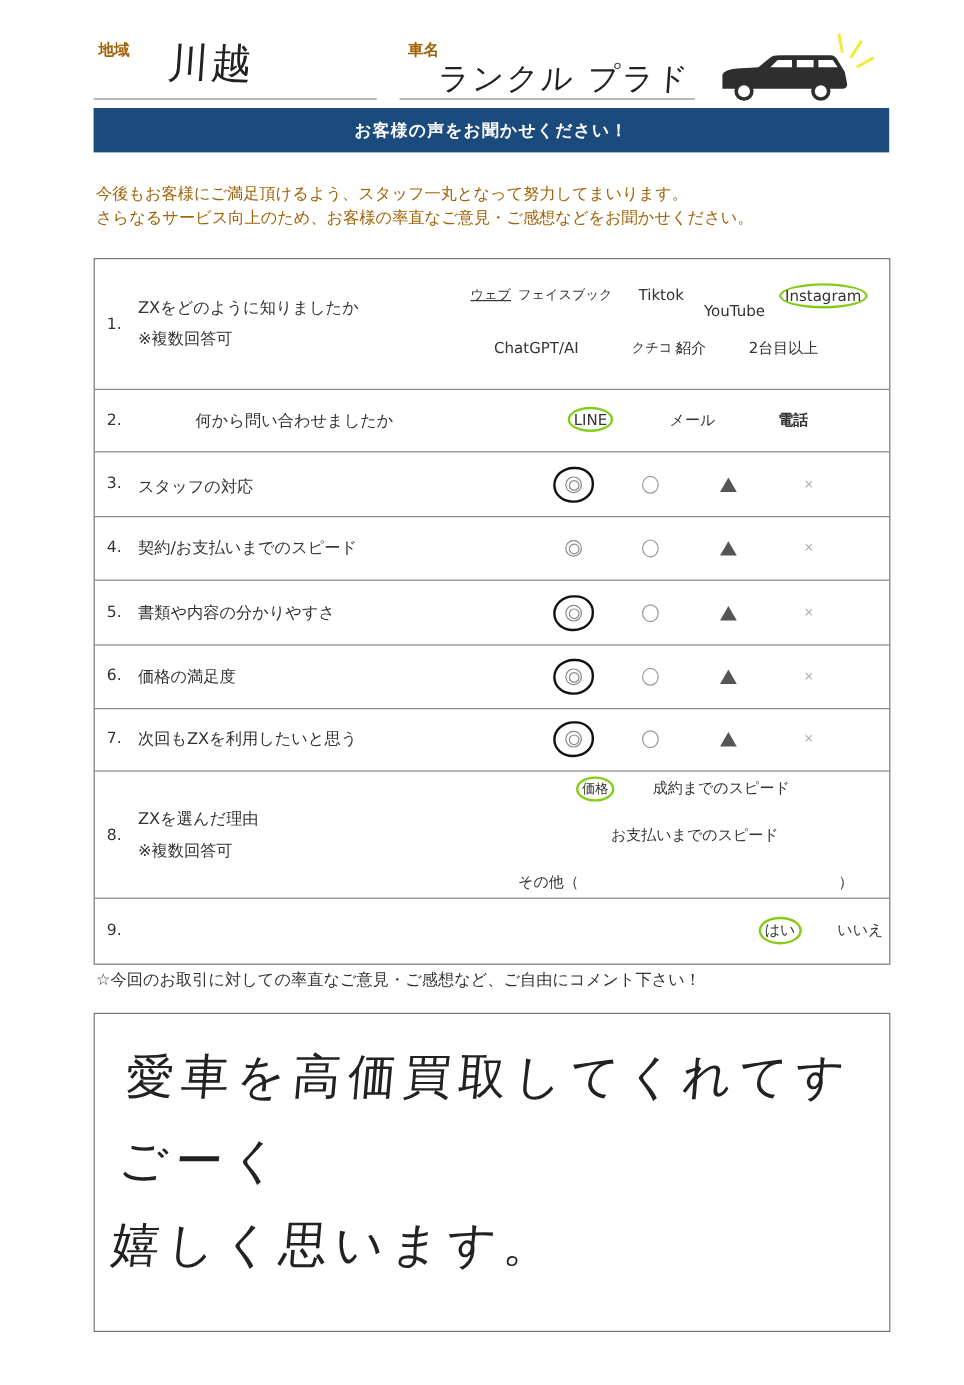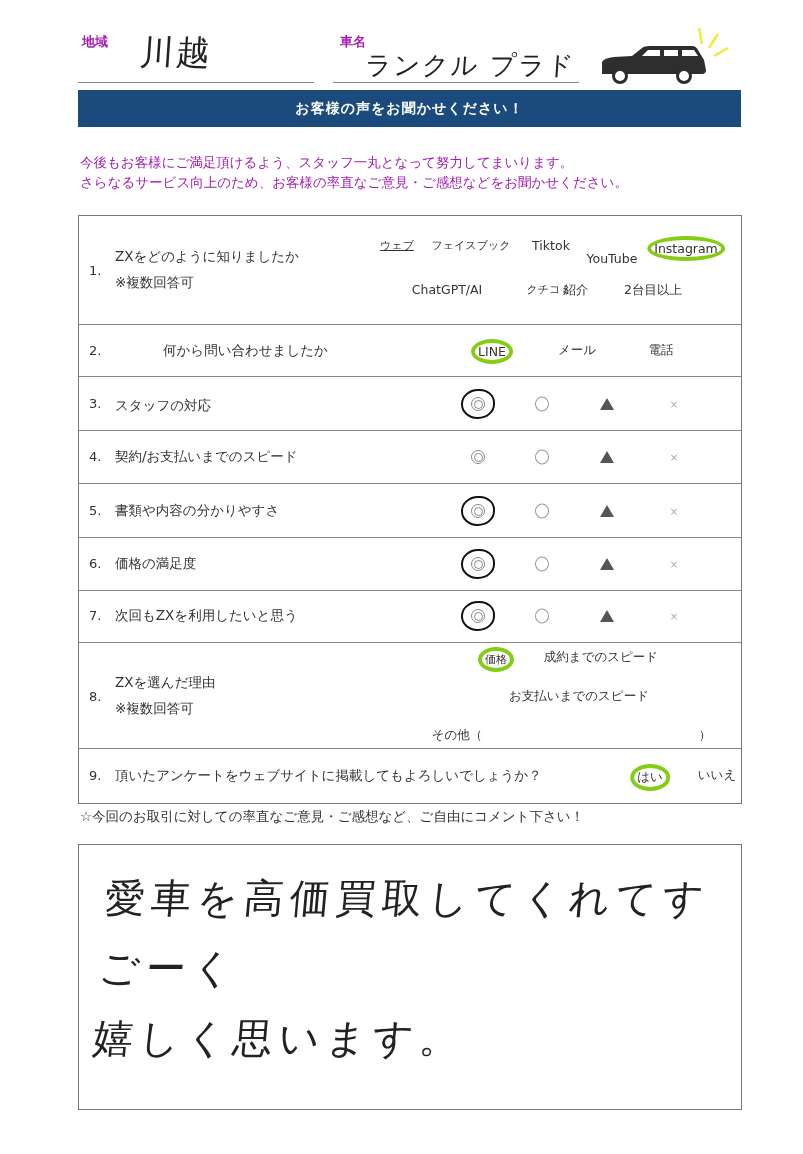--- a/index.html
+++ b/index.html
@@ -2,40 +2,40 @@
 <html><head>
 <meta charset="utf-8">
 <style>
   * { box-sizing: border-box; margin: 0; padding: 0; }
   html, body { width: 803px; height: 1154px; background: #ffffff; overflow: hidden; }
   body { position: relative; font-family: "DejaVu Sans", "Liberation Sans", sans-serif; color: #2a2a2a; }
 
   .abs { position: absolute; }
 
   
-  .field-label { font-size: 13px; color: #a21caf; font-weight: bold; }
+  .field-label { font-size: 13px; color: #a16207; font-weight: bold; }
   .field-line { height: 1px; background: #888; }
   .handwritten { font-family: "DejaVu Sans", sans-serif; font-weight: 300; color: #222; letter-spacing: 2px; transform: skewX(-4deg); }
 
   
   .banner { left: 78px; top: 90px; width: 663px; height: 37px; background: #1b4a7c; color: #fff;
             font-size: 14px; font-weight: bold; display: flex; align-items: center; justify-content: center; letter-spacing: 1px; }
 
-  .intro { left: 80px; width: 660px; font-size: 13.5px; color: #a21caf; line-height: 20px; }
+  .intro { left: 80px; width: 660px; font-size: 13.5px; color: #a16207; line-height: 20px; }
 
   
   .survey { left: 78px; top: 215px; width: 664px; border: 1.5px solid #777; }
   .row { position: relative; border-bottom: 1.5px solid #888; }
   .row:last-child { border-bottom: none; }
   .qnum { position: absolute; left: 10px; font-size: 13px; color: #333; }
   .qtext { position: absolute; left: 36px; font-size: 13.5px; color: #333; }
   .qsub { position: absolute; left: 36px; font-size: 13.5px; color: #333; }
   .opt { position: absolute; font-size: 12.5px; color: #333; white-space: nowrap; transform: translateX(-50%); }
   .opt.small { font-size: 11px; }
-  .circled { border: 4px solid #84cc16; border-radius: 50%; padding: 1px 3px; }
+  .circled { border: 2px solid #84cc16; border-radius: 50%; padding: 1px 3px; }
 
   .rating { position: absolute; transform: translate(-50%, -50%); }
   .dbl-circle { width: 14px; height: 14px; border: 1px solid #888; border-radius: 50%; display: flex; align-items: center; justify-content: center; }
   .dbl-circle::after { content: ""; width: 7px; height: 7px; border: 1px solid #888; border-radius: 50%; }
   .sgl-circle { width: 14px; height: 15px; border: 1px solid #999; border-radius: 50%; }
   .triangle { width: 0; height: 0; border-left: 7px solid transparent; border-right: 7px solid transparent; border-bottom: 12px solid #555; }
   .cross { font-size: 10px; color: #aaa; }
   .mark-ring { position: absolute; width: 34px; height: 30px; border: 2px solid #111; border-radius: 50% 45% 50% 48%; transform: translate(-50%, -50%); }
 
   .comment-head { left: 80px; top: 808px; font-size: 13.5px; color: #333; }
@@ -73,37 +73,37 @@
 
 <div class="abs intro" style="top:152px;">今後もお客様にご満足頂けるよう、スタッフ一丸となって努力してまいります。</div>
 <div class="abs intro" style="top:172px;">さらなるサービス向上のため、お客様の率直なご意見・ご感想などをお聞かせください。</div>
 
 <div class="abs survey">
 
   <div class="row" style="height:109px;">
     <span class="qnum" style="top:47px;">1.</span>
     <span class="qtext" style="top:32px;">ZXをどのように知りましたか</span>
     <span class="qsub" style="top:58px;">※複数回答可</span>
-    <span class="opt small" style="left:318px;top:22px;text-decoration:underline;">ウェブ</span>
+    <span class="opt small" style="left:330px;top:22px;text-decoration:underline;">ウェブ</span>
     <span class="opt small" style="left:392px;top:22px;text-align:right;">フェイスブック</span>
     <span class="opt" style="left:472px;top:22px;">Tiktok</span>
     <span class="opt" style="left:533px;top:22px;margin-top:13px;">YouTube</span>
     <span class="opt circled" style="left:607px;top:20px;">Instagram</span>
     <span class="opt" style="left:368px;top:66px;">ChatGPT/AI</span>
     <span class="opt small" style="left:438px;top:66px;margin-left:32px;">クチコミ</span>
     <span class="opt" style="left:497px;top:66px;">紹介</span>
     <span class="opt" style="left:574px;top:66px;">2台目以上</span>
   </div>
 
   <div class="row" style="height:52px;">
     <span class="qnum" style="top:18px;">2.</span>
     <span class="qtext" style="top:17px;margin-left:48px;">何から問い合わせましたか</span>
     <span class="opt circled" style="left:413px;top:14px;">LINE</span>
     <span class="opt" style="left:498px;top:17px;">メール</span>
-    <span class="opt" style="left:582px;top:17px;">電話</span>
+    <span class="opt" style="left:582px;top:17px;font-weight:bold;">電話</span>
   </div>
 
   <div class="row" style="height:54px;">
     <span class="qnum" style="top:19px;">3.</span>
     <span class="qtext" style="top:20px;">スタッフの対応</span>
     <div class="rating" style="left:399px;top:27px;">
         <div class="dbl-circle"></div>
       </div>
     <div class="mark-ring" style="left:399px;top:27px;"></div>
     <div class="rating" style="left:463px;top:27px;">
@@ -185,21 +185,20 @@
     <span class="opt circled" style="left:417px;top:4px;font-size:11px;">価格</span>
     <span class="opt" style="left:522px;top:6px;">成約までのスピード</span>
     <span class="opt" style="left:500px;top:45px;">お支払いまでのスピード</span>
     <span class="opt" style="left:378px;top:84px;">その他（</span>
     <span class="opt" style="left:626px;top:84px;">）</span>
     <span class="abs" style="left:420px;top:82px;width:200px;height:18px;"></span>
   </div>
 
   <div class="row" style="height:54px;">
     <span class="qnum" style="top:19px;">9.</span>
-    <span class="qtext" style="top:18px;">頂いたアンケートをウェブサイトに掲載してもよろしいでしょうか？</span>
     <span class="opt circled" style="left:571px;top:15px;">はい</span>
     <span class="opt" style="left:638px;top:18px;">いいえ</span>
   </div>
 </div>
 
 <div class="abs comment-head">☆今回のお取引に対しての率直なご意見・ご感想など、ご自由にコメント下さい！</div>
 <div class="abs comment-box">
   <div class="comment-text">
     <div>愛車を高価買取してくれてすごーく</div>
     <div>嬉しく思います。</div>

